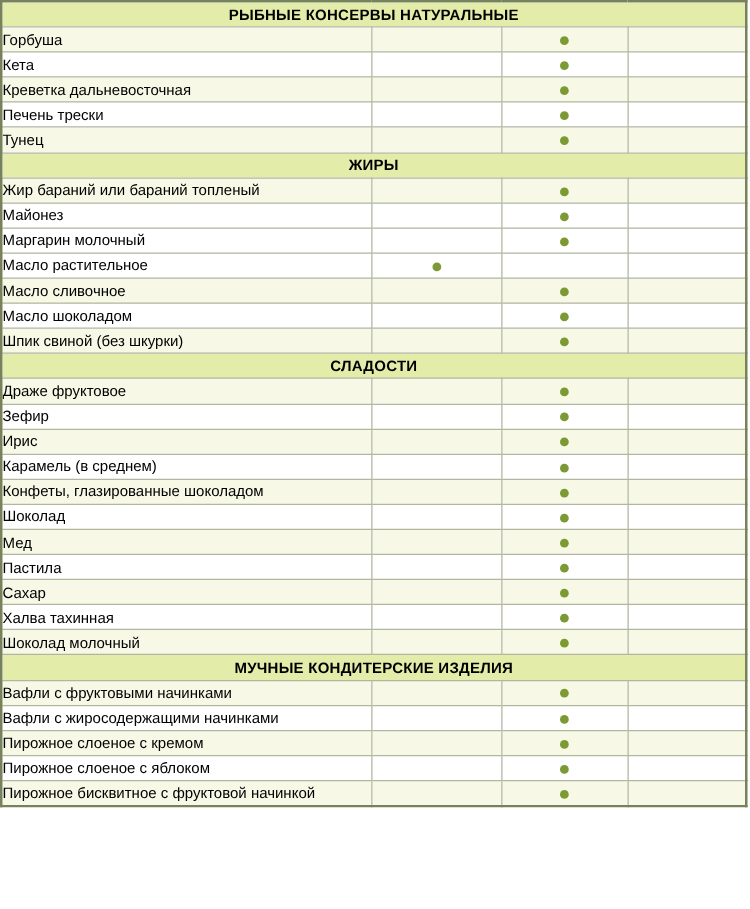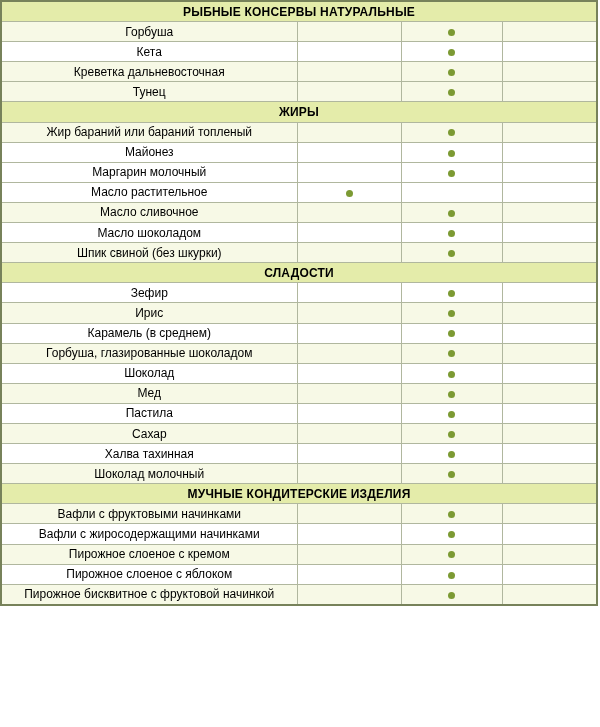--- a/index.html
+++ b/index.html
@@ -24,21 +24,21 @@
     height: 19.1px;
     padding: 0;
     font-size: 12px;
     color: #000000;
     overflow: hidden;
     white-space: nowrap;
   }
   td.name-cell {
     padding-left: 9px;
     background: var(--row-bg, #ffffff);
-    text-align: center;
+    text-align: left;
     margin-left: 12px;
   }
   td.mark-cell {
     background: var(--row-bg, #ffffff);
     text-align: center;
     vertical-align: middle;
   }
   tr.alt td.name-cell,
   tr.alt td.mark-cell {
     background: var(--row-alt-bg, #f7f9e6);
@@ -85,20 +85,26 @@
           <td class="mark-cell"></td>
           <td class="mark-cell"><span class="dot"></span></td>
           <td class="mark-cell"></td>
         </tr>
         <tr class="alt">
           <td class="name-cell">Креветка дальневосточная</td>
           <td class="mark-cell"></td>
           <td class="mark-cell"><span class="dot"></span></td>
           <td class="mark-cell"></td>
         </tr>
+        <tr>
+          <td class="name-cell">Печень трески</td>
+          <td class="mark-cell"></td>
+          <td class="mark-cell"><span class="dot"></span></td>
+          <td class="mark-cell"></td>
+        </tr>
         <tr class="alt">
           <td class="name-cell">Тунец</td>
           <td class="mark-cell"></td>
           <td class="mark-cell"><span class="dot"></span></td>
           <td class="mark-cell"></td>
         </tr>
         <tr>
           <td class="section-cell" colspan="4">ЖИРЫ</td>
         </tr>
         <tr class="alt">
@@ -139,40 +145,46 @@
         </tr>
         <tr class="alt">
           <td class="name-cell">Шпик свиной (без шкурки)</td>
           <td class="mark-cell"></td>
           <td class="mark-cell"><span class="dot"></span></td>
           <td class="mark-cell"></td>
         </tr>
         <tr>
           <td class="section-cell" colspan="4">СЛАДОСТИ</td>
         </tr>
+        <tr class="alt">
+          <td class="name-cell">Драже фруктовое</td>
+          <td class="mark-cell"></td>
+          <td class="mark-cell"><span class="dot"></span></td>
+          <td class="mark-cell"></td>
+        </tr>
         <tr>
           <td class="name-cell">Зефир</td>
           <td class="mark-cell"></td>
           <td class="mark-cell"><span class="dot"></span></td>
           <td class="mark-cell"></td>
         </tr>
         <tr class="alt">
           <td class="name-cell">Ирис</td>
           <td class="mark-cell"></td>
           <td class="mark-cell"><span class="dot"></span></td>
           <td class="mark-cell"></td>
         </tr>
         <tr>
           <td class="name-cell">Карамель (в среднем)</td>
           <td class="mark-cell"></td>
           <td class="mark-cell"><span class="dot"></span></td>
           <td class="mark-cell"></td>
         </tr>
         <tr class="alt">
-          <td class="name-cell">Горбуша, глазированные шоколадом</td>
+          <td class="name-cell">Конфеты, глазированные шоколадом</td>
           <td class="mark-cell"></td>
           <td class="mark-cell"><span class="dot"></span></td>
           <td class="mark-cell"></td>
         </tr>
         <tr>
           <td class="name-cell">Шоколад</td>
           <td class="mark-cell"></td>
           <td class="mark-cell"><span class="dot"></span></td>
           <td class="mark-cell"></td>
         </tr>

